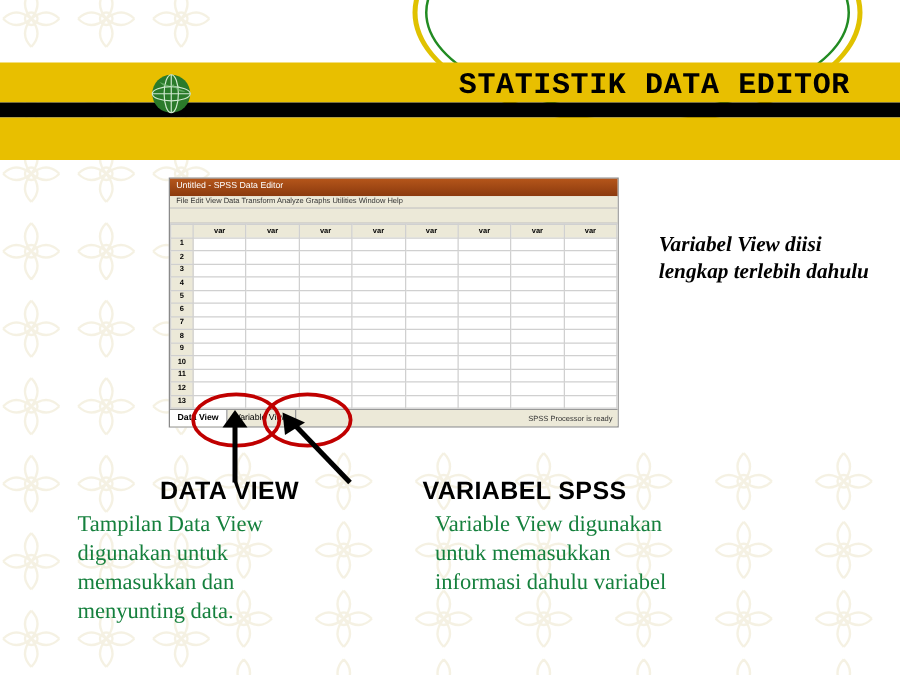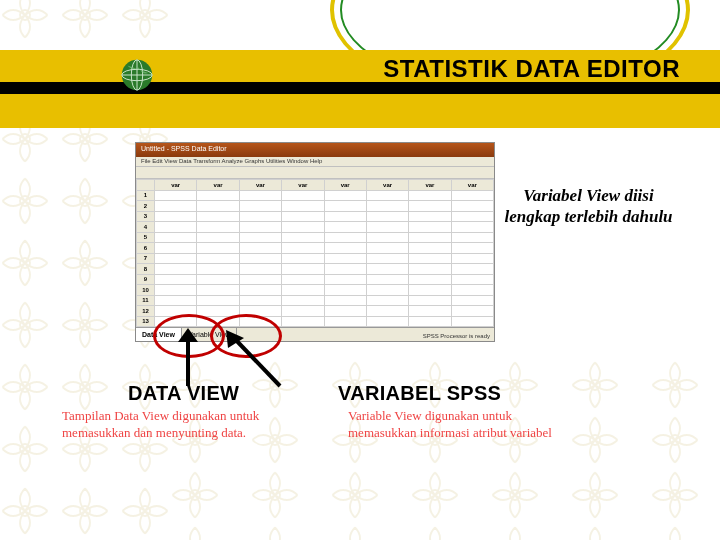--- a/index.html
+++ b/index.html
@@ -6,44 +6,44 @@
   body{width:720px;height:540px;font-family:Georgia,'Times New Roman',serif;background:#fff;overflow:hidden;position:relative}
   .bg-pattern{position:absolute;inset:0;z-index:0}
   .motif{position:absolute;width:50px;height:50px;opacity:.18}
   .motif svg{width:100%;height:100%}
   .swoosh{position:absolute;top:-80px;right:30px;width:360px;height:180px;border:4px solid #e0c200;border-radius:50%;z-index:2;background:transparent}
   .swoosh-inner{position:absolute;top:-70px;right:40px;width:340px;height:160px;border:2px solid #228b22;border-radius:50%;z-index:2}
   .title-band{position:absolute;top:50px;left:0;right:0;height:78px;z-index:3}
   .band-top{height:32px;background:#e8bf00}
   .band-mid{height:12px;background:#000}
   .band-bot{height:34px;background:#e8bf00}
-  .title-text{position:absolute;top:55px;right:40px;font-family:Liberation Sans, sans-serif;font-weight:900;font-size:24px;color:#000;z-index:4;letter-spacing:.5px}
+  .title-text{position:absolute;top:55px;right:40px;font-family:Liberation Mono, monospace;font-weight:900;font-size:24px;color:#000;z-index:4;letter-spacing:.5px}
   .globe-wrap{position:absolute;top:56px;left:118px;z-index:5;width:38px;height:38px}
   .globe-wrap svg{width:38px;height:38px}
   .screenshot{position:absolute;top:142px;left:135px;width:360px;height:200px;background:#fff;border:1px solid #8a8a8a;z-index:2;font-family:Arial,sans-serif}
   .ss-title{height:14px;background:linear-gradient(#b5551a,#8a3a0e);color:#fff;font-size:7px;padding:2px 5px}
   .ss-menu{height:10px;font-size:6px;padding:1px 5px;background:#ece9d8;border-bottom:1px solid #c0c0c0;color:#333}
   .ss-toolbar{height:12px;background:#ece9d8;border-bottom:1px solid #c0c0c0}
   .ss-grid{position:relative;height:148px;background:#fff}
   .ss-grid table{border-collapse:collapse;width:100%;height:100%}
   .ss-grid td,.ss-grid th{border:1px solid #d0d0d0;font-size:6px;padding:0}
   .ss-grid th{background:#ece9d8;height:10px}
   .ss-tabs{height:14px;background:#ece9d8;border-top:1px solid #999;font-size:7px;display:flex;align-items:stretch}
   .ss-tab{padding:1px 6px;border-right:1px solid #999;display:flex;align-items:center}
   .ss-tab.active{background:#fff;font-weight:bold}
   .ss-status{position:absolute;right:4px;bottom:2px;font-size:6px;color:#333}
   .red-circle{position:absolute;width:72px;height:44px;border:3px solid #c00000;border-radius:50%;z-index:6}
   .rc1{top:314px;left:153px}
   .rc2{top:314px;left:210px}
   .arrow{position:absolute;z-index:6}
-  .caption-right{position:absolute;top:185px;right:44px;width:175px;text-align:center;font-style:italic;font-family:Georgia,serif;font-size:17px;font-weight:bold;line-height:1.25;z-index:3}
+  .caption-right{position:absolute;top:185px;right:18px;width:175px;text-align:left;font-style:italic;font-family:Georgia,serif;font-size:17px;font-weight:bold;line-height:1.25;z-index:3}
   .label-heading{font-family:Arial,Helvetica,sans-serif;font-weight:900;font-size:20px;color:#000;letter-spacing:.3px}
   .lh-data{position:absolute;top:382px;left:128px;z-index:3}
   .lh-var{position:absolute;top:382px;left:338px;z-index:3}
-  .body-text{font-family:Georgia,serif;font-size:13px;line-height:1.28;color:#ef4444}
+  .body-text{font-family:Georgia,serif;font-size:18px;line-height:1.28;color:#15803d}
   .bt-data{position:absolute;top:408px;left:62px;width:200px;z-index:3}
   .bt-var{position:absolute;top:408px;left:348px;width:210px;z-index:3}
 </style>
 </head>
 <body>
 
 <div class="bg-pattern">
   <div class="motif" style="left: 0px; top: -10px;"><svg viewBox="0 0 40 40">
         <g fill="none" stroke="#c9b86a" stroke-width="1.5">
           <circle cx="20" cy="20" r="4"></circle>
@@ -578,13 +578,13 @@
     <line x1="60" y1="60" x2="12" y2="10" stroke="#000" stroke-width="4"></line>
     <polygon points="6,4 8,22 24,12" fill="#000"></polygon>
   </svg>
 
 <div class="caption-right">Variabel View diisi lengkap terlebih dahulu</div>
 
 <div class="label-heading lh-data">DATA  VIEW</div>
 <div class="body-text bt-data">Tampilan Data View digunakan untuk memasukkan dan menyunting data.</div>
 
 <div class="label-heading lh-var">VARIABEL  SPSS</div>
-<div class="body-text bt-var">Variable View digunakan untuk memasukkan informasi atribut variabel</div>
+<div class="body-text bt-var">Variable View digunakan untuk memasukkan informasi dahulu variabel</div>
 
 </body></html>

